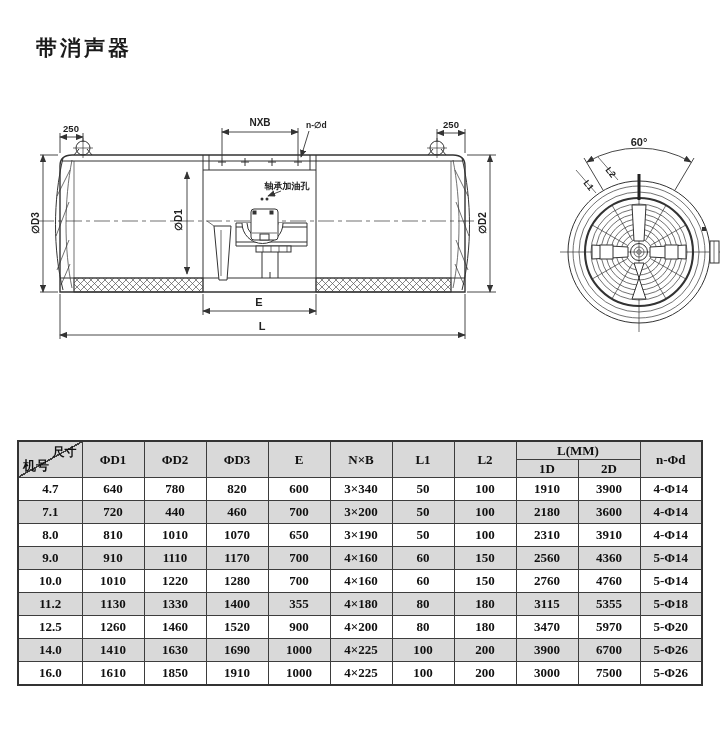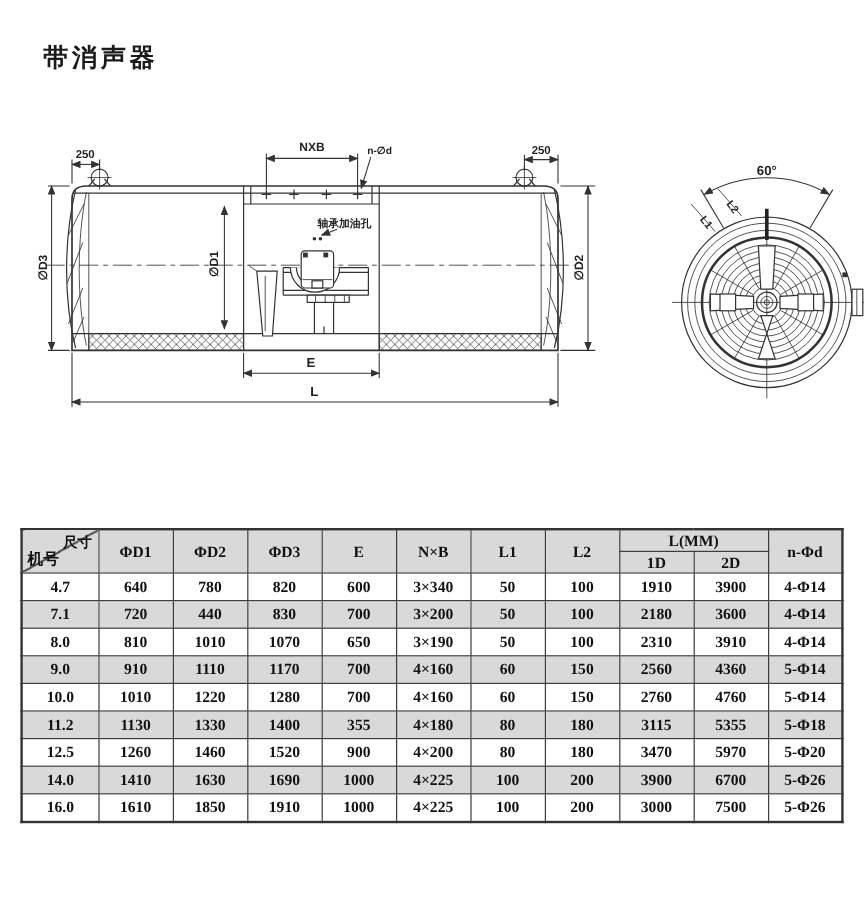--- a/index.html
+++ b/index.html
@@ -249,21 +249,21 @@
             <td>50</td>
             <td>100</td>
             <td>1910</td>
             <td>3900</td>
             <td>4-Φ14</td>
           </tr>
         <tr>
             <td>7.1</td>
             <td>720</td>
             <td>440</td>
-            <td>830</td>
+            <td>460</td>
             <td>700</td>
             <td>3×200</td>
             <td>50</td>
             <td>100</td>
             <td>2180</td>
             <td>3600</td>
             <td>4-Φ14</td>
           </tr>
         <tr>
             <td>8.0</td>

